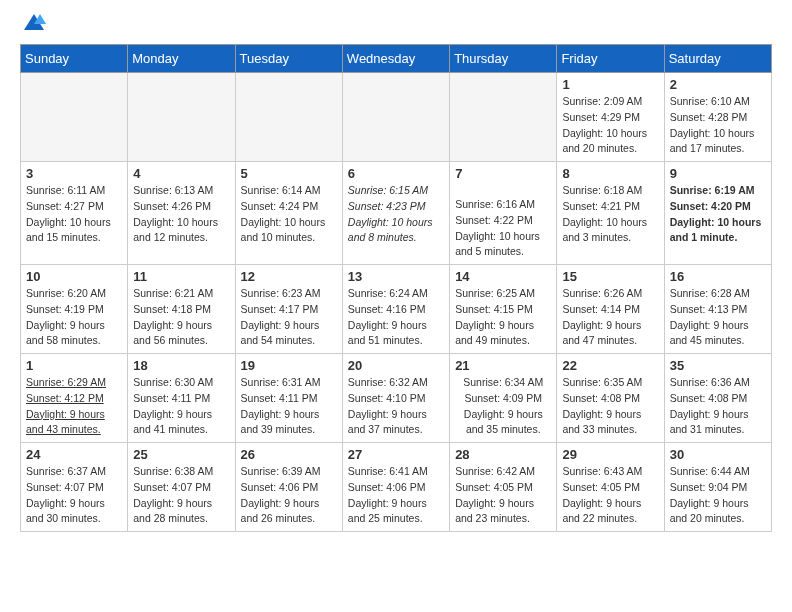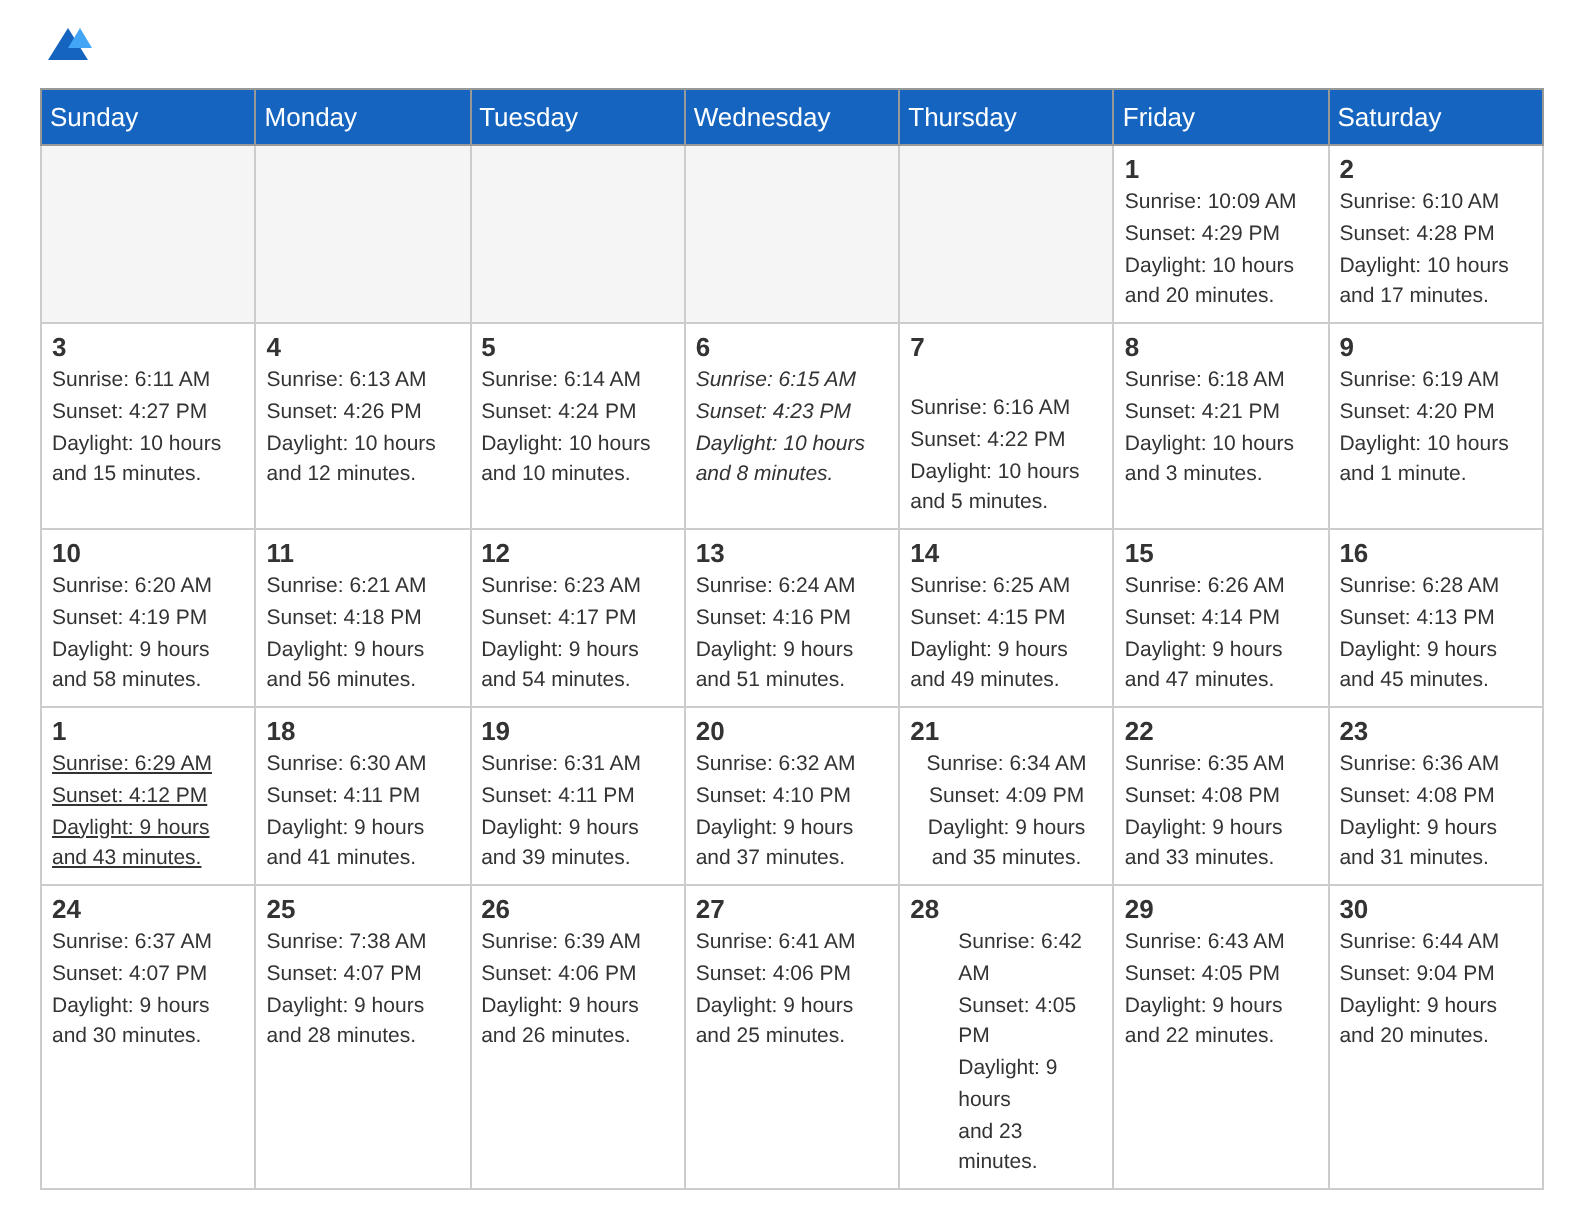--- a/index.html
+++ b/index.html
@@ -56,21 +56,21 @@
     </thead>
     <tbody id="calendar-body">
     <tr>
           <td class="empty"></td>
           <td class="empty"></td>
           <td class="empty"></td>
           <td class="empty"></td>
           <td class="empty"></td>
           <td>
             <span class="day-num">1</span>
-            <div class="day-info" style="white-space: pre-line;">Sunrise: 10:09 AM
+            <div class="day-info" style="white-space: pre-line;">Sunrise: 2:09 AM
 Sunset: 4:29 PM
 Daylight: 10 hours
 and 20 minutes.</div>
           </td>
           <td>
             <span class="day-num">2</span>
             <div class="day-info" style="white-space: pre-line;">Sunrise: 6:10 AM
 Sunset: 4:28 PM
 Daylight: 10 hours
 and 17 minutes.</div>
@@ -114,21 +114,21 @@
           </td>
           <td>
             <span class="day-num">8</span>
             <div class="day-info" style="white-space: pre-line;">Sunrise: 6:18 AM
 Sunset: 4:21 PM
 Daylight: 10 hours
 and 3 minutes.</div>
           </td>
           <td>
             <span class="day-num">9</span>
-            <div class="day-info" style="white-space: pre-line;">Sunrise: 6:19 AM
+            <div class="day-info" style="white-space: pre-line; font-weight: bold;">Sunrise: 6:19 AM
 Sunset: 4:20 PM
 Daylight: 10 hours
 and 1 minute.</div>
           </td>
         </tr>
         <tr>
           <td>
             <span class="day-num">10</span>
             <div class="day-info" style="white-space: pre-line;">Sunrise: 6:20 AM
 Sunset: 4:19 PM
@@ -215,59 +215,59 @@
 and 35 minutes.</div>
           </td>
           <td>
             <span class="day-num">22</span>
             <div class="day-info" style="white-space: pre-line;">Sunrise: 6:35 AM
 Sunset: 4:08 PM
 Daylight: 9 hours
 and 33 minutes.</div>
           </td>
           <td>
-            <span class="day-num">23</span>
+            <span class="day-num">35</span>
             <div class="day-info" style="white-space: pre-line;">Sunrise: 6:36 AM
 Sunset: 4:08 PM
 Daylight: 9 hours
 and 31 minutes.</div>
           </td>
         </tr>
         <tr>
           <td>
             <span class="day-num">24</span>
             <div class="day-info" style="white-space: pre-line;">Sunrise: 6:37 AM
 Sunset: 4:07 PM
 Daylight: 9 hours
 and 30 minutes.</div>
           </td>
           <td>
             <span class="day-num">25</span>
-            <div class="day-info" style="white-space: pre-line;">Sunrise: 7:38 AM
+            <div class="day-info" style="white-space: pre-line;">Sunrise: 6:38 AM
 Sunset: 4:07 PM
 Daylight: 9 hours
 and 28 minutes.</div>
           </td>
           <td>
             <span class="day-num">26</span>
             <div class="day-info" style="white-space: pre-line;">Sunrise: 6:39 AM
 Sunset: 4:06 PM
 Daylight: 9 hours
 and 26 minutes.</div>
           </td>
           <td>
             <span class="day-num">27</span>
             <div class="day-info" style="white-space: pre-line;">Sunrise: 6:41 AM
 Sunset: 4:06 PM
 Daylight: 9 hours
 and 25 minutes.</div>
           </td>
           <td>
             <span class="day-num">28</span>
-            <div class="day-info" style="white-space: pre-line; margin-left: 24px;">Sunrise: 6:42 AM
+            <div class="day-info" style="white-space: pre-line;">Sunrise: 6:42 AM
 Sunset: 4:05 PM
 Daylight: 9 hours
 and 23 minutes.</div>
           </td>
           <td>
             <span class="day-num">29</span>
             <div class="day-info" style="white-space: pre-line;">Sunrise: 6:43 AM
 Sunset: 4:05 PM
 Daylight: 9 hours
 and 22 minutes.</div>

